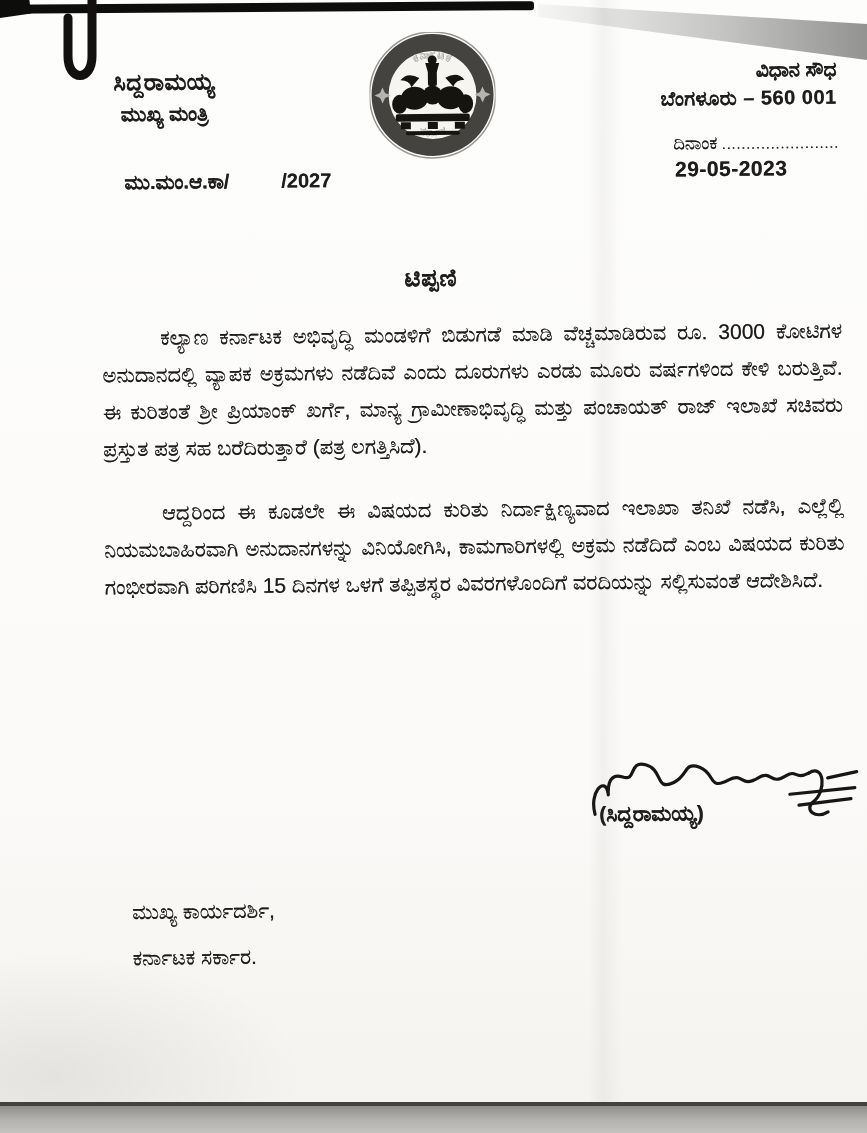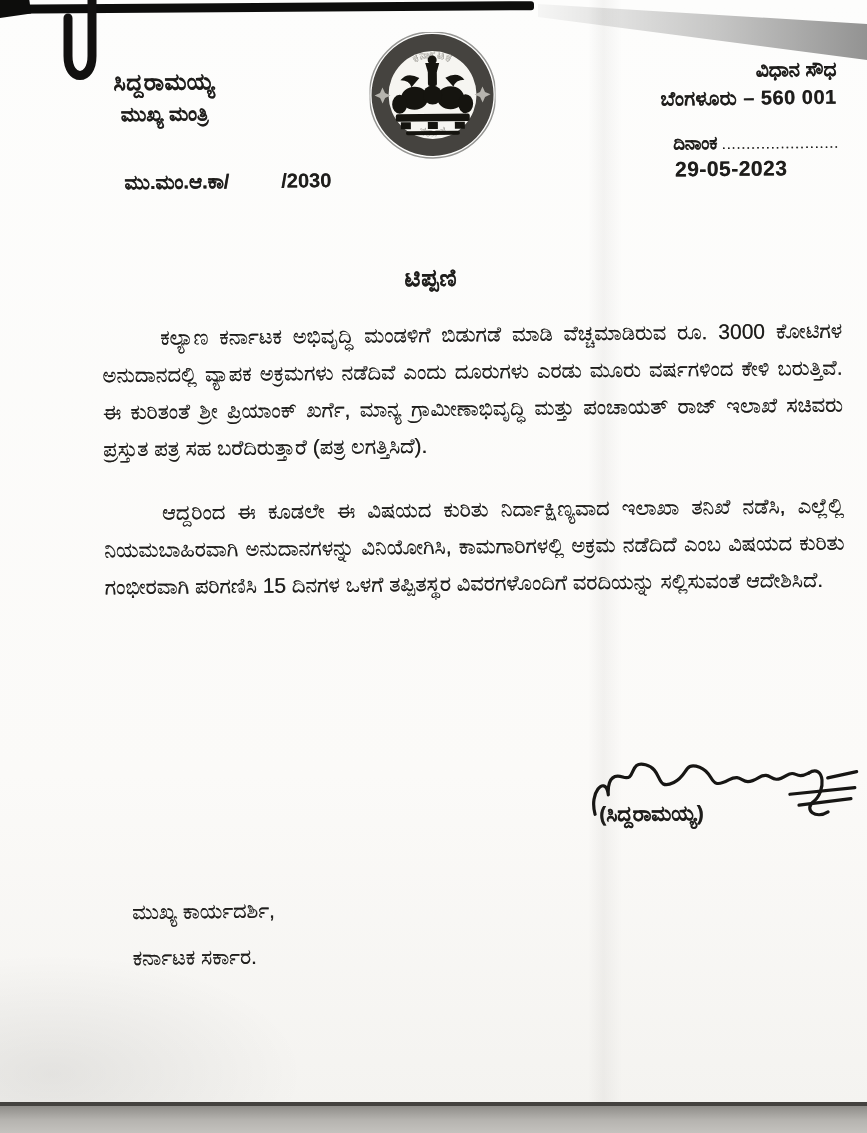--- a/index.html
+++ b/index.html
@@ -51,21 +51,21 @@
   .sender .name{ font-size:23px; font-weight:700; letter-spacing:0.5px; }
   .sender .role{ font-size:20px; font-weight:700; margin-top:7px; }
 
   .emblem{ position:absolute; left:374px; top:32px; }
 
   .office{ position:absolute; right:26px; top:62px; text-align:right; }
   .office .l1{ font-size:20px; font-weight:700; }
   .office .l2{ font-size:20px; font-weight:700; margin-top:5px; letter-spacing:0.5px; }
 
   .dateblock{ position:absolute; right:24px; top:136px; text-align:right; }
-  .dateblock .lbl{ font-size:18px; font-weight:700; }
+  .dateblock .lbl{ font-size:18px; font-weight:400; }
   .dateblock .dots{ font-size:14px; letter-spacing:1px; font-weight:400; }
   .dateblock .val{ font-size:21px; font-weight:700; margin-top:3px; margin-right:52px; letter-spacing:0.5px; }
 
   .refline{ position:absolute; left:128px; top:168px; font-size:20px; font-weight:700; }
   .refline .gap{ display:inline-block; width:52px; }
 
   .doc-title{ position:absolute; left:0; top:264px; width:867px; text-align:center;
     font-size:24px; font-weight:700; letter-spacing:1px; }
 
   .bodytext{ position:absolute; left:104px; top:316px; width:740px;
@@ -154,21 +154,21 @@
 
       <div class="dateblock">
         <div>
           <span class="lbl">ದಿನಾಂಕ</span>
           <span class="dots">........................</span>
         </div>
         <div class="val">29-05-2023</div>
       </div>
 
       <div class="refline">
-        <span>ಮು.ಮಂ.ಆ.ಕಾ/</span><span class="gap"></span><span>/2030</span>
+        <span>ಮು.ಮಂ.ಆ.ಕಾ/</span><span class="gap"></span><span>/2027</span>
       </div>
 
       <div class="doc-title">ಟಿಪ್ಪಣಿ</div>
 
       <div class="bodytext">
         <p>ಕಲ್ಯಾಣ ಕರ್ನಾಟಕ ಅಭಿವೃದ್ಧಿ ಮಂಡಳಿಗೆ ಬಿಡುಗಡೆ ಮಾಡಿ ವೆಚ್ಚಮಾಡಿರುವ ರೂ. 3000 ಕೋಟಿಗಳ ಅನುದಾನದಲ್ಲಿ ವ್ಯಾಪಕ ಅಕ್ರಮಗಳು ನಡೆದಿವೆ ಎಂದು ದೂರುಗಳು ಎರಡು ಮೂರು ವರ್ಷಗಳಿಂದ ಕೇಳಿ ಬರುತ್ತಿವೆ. ಈ ಕುರಿತಂತೆ ಶ್ರೀ ಪ್ರಿಯಾಂಕ್ ಖರ್ಗೆ, ಮಾನ್ಯ ಗ್ರಾಮೀಣಾಭಿವೃದ್ಧಿ ಮತ್ತು ಪಂಚಾಯತ್ ರಾಜ್ ಇಲಾಖೆ ಸಚಿವರು ಪ್ರಸ್ತುತ ಪತ್ರ ಸಹ ಬರೆದಿರುತ್ತಾರೆ (ಪತ್ರ ಲಗತ್ತಿಸಿದೆ).</p>
         <p>ಆದ್ದರಿಂದ ಈ ಕೂಡಲೇ ಈ ವಿಷಯದ ಕುರಿತು ನಿರ್ದಾಕ್ಷಿಣ್ಯವಾದ ಇಲಾಖಾ ತನಿಖೆ ನಡೆಸಿ, ಎಲ್ಲೆಲ್ಲಿ ನಿಯಮಬಾಹಿರವಾಗಿ ಅನುದಾನಗಳನ್ನು ವಿನಿಯೋಗಿಸಿ, ಕಾಮಗಾರಿಗಳಲ್ಲಿ ಅಕ್ರಮ ನಡೆದಿದೆ ಎಂಬ ವಿಷಯದ ಕುರಿತು ಗಂಭೀರವಾಗಿ ಪರಿಗಣಿಸಿ 15 ದಿನಗಳ ಒಳಗೆ ತಪ್ಪಿತಸ್ಥರ ವಿವರಗಳೊಂದಿಗೆ ವರದಿಯನ್ನು ಸಲ್ಲಿಸುವಂತೆ ಆದೇಶಿಸಿದೆ.</p>
       </div>
 
       <div class="sigblock">

